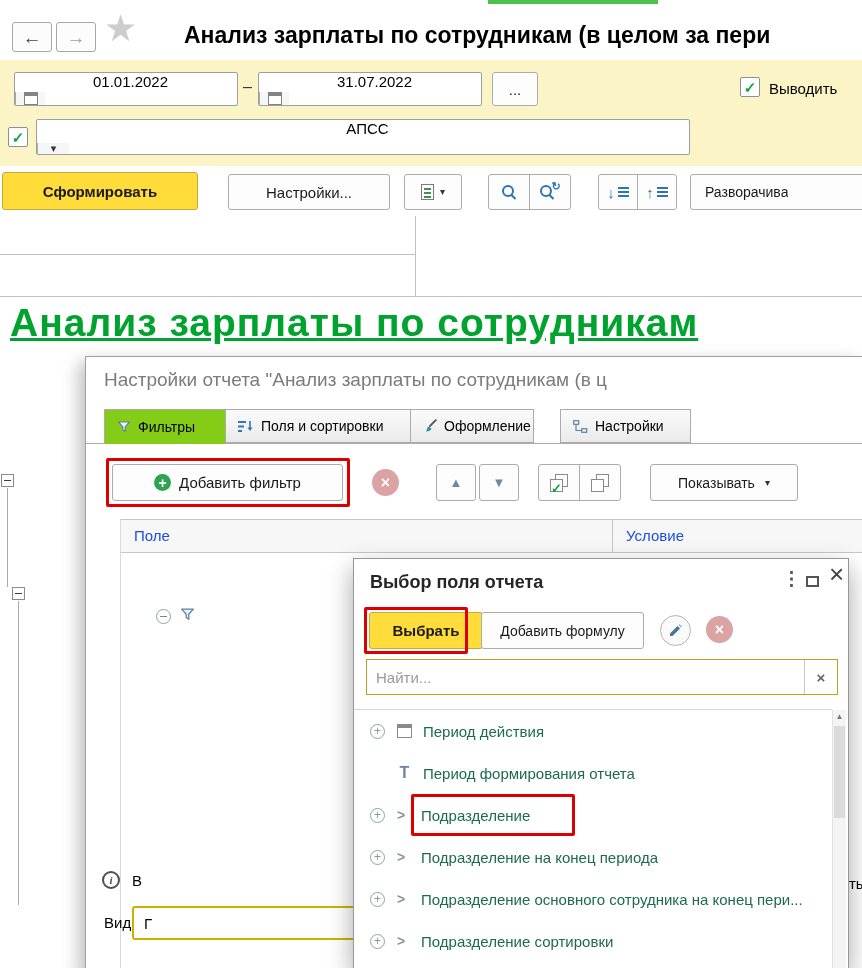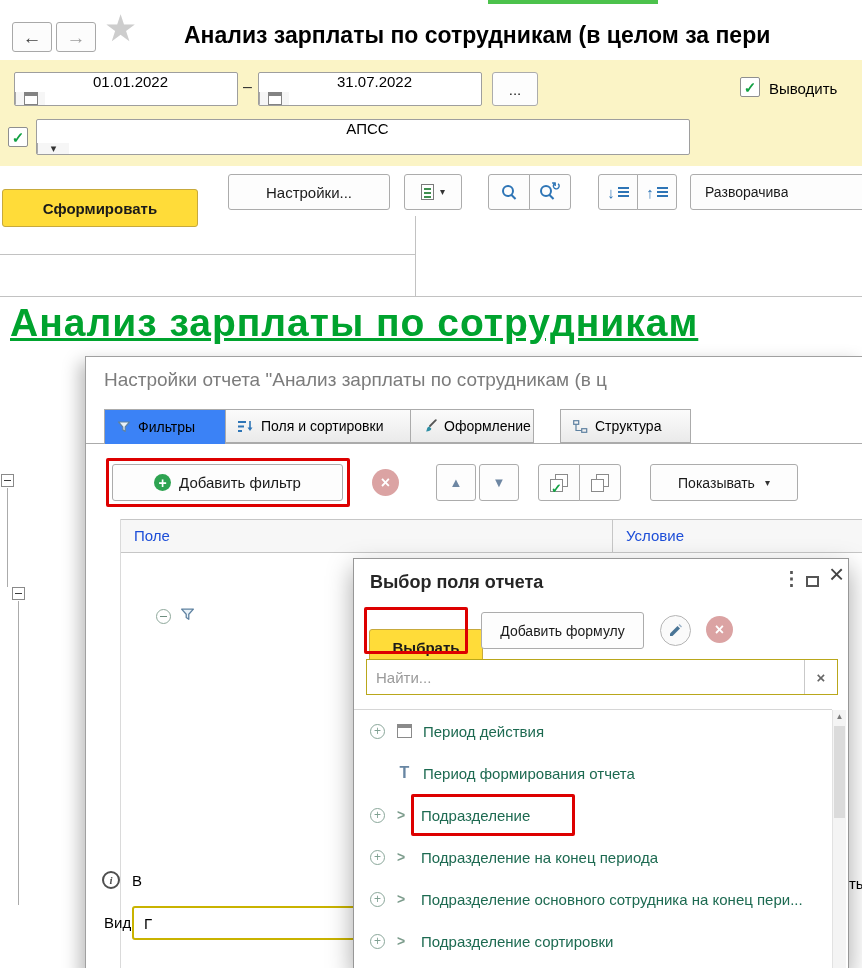--- a/index.html
+++ b/index.html
@@ -12,21 +12,21 @@
   .i-back::after{content:"←";} .i-fwd::after{content:"→";} .i-star::after{content:"★";}
   .i-caret::after{content:"▾";} .i-up::after{content:"▲";} .i-down::after{content:"▼";}
   .i-plus::after{content:"+";} .i-x::after{content:"×";} .i-check::after{content:"✓";}
   .i-menu::after{content:"⋮";} .i-gt::after{content:">";} .i-T::after{content:"Т";}
   .i-i::after{content:"i";} .i-refresh::after{content:"↻";}
   .i-adown::after{content:"↓";} .i-aup::after{content:"↑";}
 
   
   .btn{position:absolute;display:flex;align-items:center;justify-content:center;gap:8px;
        background:#FDFDFD;border:1px solid #ACACAC;border-radius:3px;font-size:14px;color:#1A1A1A;}
-  .btn.yellow{background:#FFDC39;border-color:#C7A93C;font-weight:bold;margin-top:17px;}
+  .btn.yellow{background:#FFDC39;border-color:#C7A93C;font-weight:bold;}
   .input{position:absolute;background:#fff;border:1px solid #9E9E9E;border-radius:2px;
          display:flex;align-items:center;overflow:hidden;flex-direction:column;}
   .input .val{padding-left:9px;font-size:15px;flex:1;white-space:nowrap;}
   .checkbox{position:absolute;width:20px;height:20px;border:1px solid #8F8F8F;border-radius:2px;
             background:#fff;display:flex;align-items:center;justify-content:center;}
   .checkbox .ico{color:#12A143;font-weight:bold;font-size:15px;}
   .redframe{position:absolute;border:3px solid #DD0000;border-radius:2px;z-index:20;pointer-events:none;}
   .gridline{position:absolute;background:#C2C2C2;}
 
   
@@ -96,21 +96,21 @@
   #tl1{left:7px;top:488px;height:99px;} #tl2{left:18px;top:601px;height:304px;}
 
   
   #sdlg{position:absolute;left:85px;top:356px;width:778px;height:620px;background:#fff;
         border:1px solid #A0A0A0;box-shadow:-6px 6px 16px rgba(0,0,0,.25);z-index:5;}
   #sdlg > *{position:absolute;}
   #sdlg-title{left:18px;top:12px;width:752px;font-size:19px;color:#7C7C7C;white-space:nowrap;overflow:hidden;}
   #tabsep{left:0;top:86px;width:778px;height:1px;background:#ABABAB;}
   .tab{top:52px;height:34px;display:flex;align-items:center;gap:7px;padding:0 12px;
        border:1px solid #ABABAB;background:linear-gradient(#FBFBFB,#EAEAEA);font-size:14px;}
-  .tab.active{height:35px;background:#3b82f6;z-index:3;border-bottom:none;}
+  .tab.active{height:35px;background:#84cc16;z-index:3;border-bottom:none;}
   #tab-filters{left:18px;width:122px;} #tab-fields{left:139px;width:186px;}
   #tab-design{left:324px;width:124px;} #tab-structure{left:474px;width:131px;}
   .tabico{flex:none;}
   #rf-addfilter{left:20px;top:101px;width:244px;height:49px;}
   #btn-addfilter{left:26px;top:107px;width:231px;height:37px;font-size:15px;}
   .plus-circle{width:17px;height:17px;border-radius:50%;background:#2EA351;display:flex;
                align-items:center;justify-content:center;flex:none;}
   .plus-circle .ico{font-size:14px;font-weight:bold;color:#fff;}
   .x-circle{position:absolute;width:27px;height:27px;border-radius:50%;background:#DBA3A3;
             display:flex;align-items:center;justify-content:center;}
@@ -300,21 +300,21 @@
           <path d="M6.2 7.6l2.2 2.2c-.6 1.8-2.4 2.6-5.4 2.6.9-1 .9-2.6 1.4-3.6.4-.7 1-1.1 1.8-1.2z" fill="#2E8FA5"></path>
         </svg>
       <span>Оформление</span>
     </div>
     <div id="tab-structure" class="tab">
       <svg class="tabico" width="15" height="13" viewBox="0 0 15 13">
           <rect x="0.7" y="0.7" width="5" height="3.6" fill="none" stroke="#5E81A0" stroke-width="1.2"></rect>
           <rect x="8.7" y="8.7" width="5" height="3.6" fill="none" stroke="#5E81A0" stroke-width="1.2"></rect>
           <path d="M3 4.5v6h5.5" stroke="#5E81A0" stroke-width="1.2" fill="none"></path>
         </svg>
-      <span>Структура</span>
+      <span>Настройки</span>
     </div>
 
     <div id="btn-addfilter" class="btn">
       <span class="plus-circle">
           <span class="ico i-plus"></span>
         </span>
       <span>Добавить фильтр</span>
     </div>
     <div id="rf-addfilter" class="redframe"></div>
     <div id="btn-del" class="x-circle">

